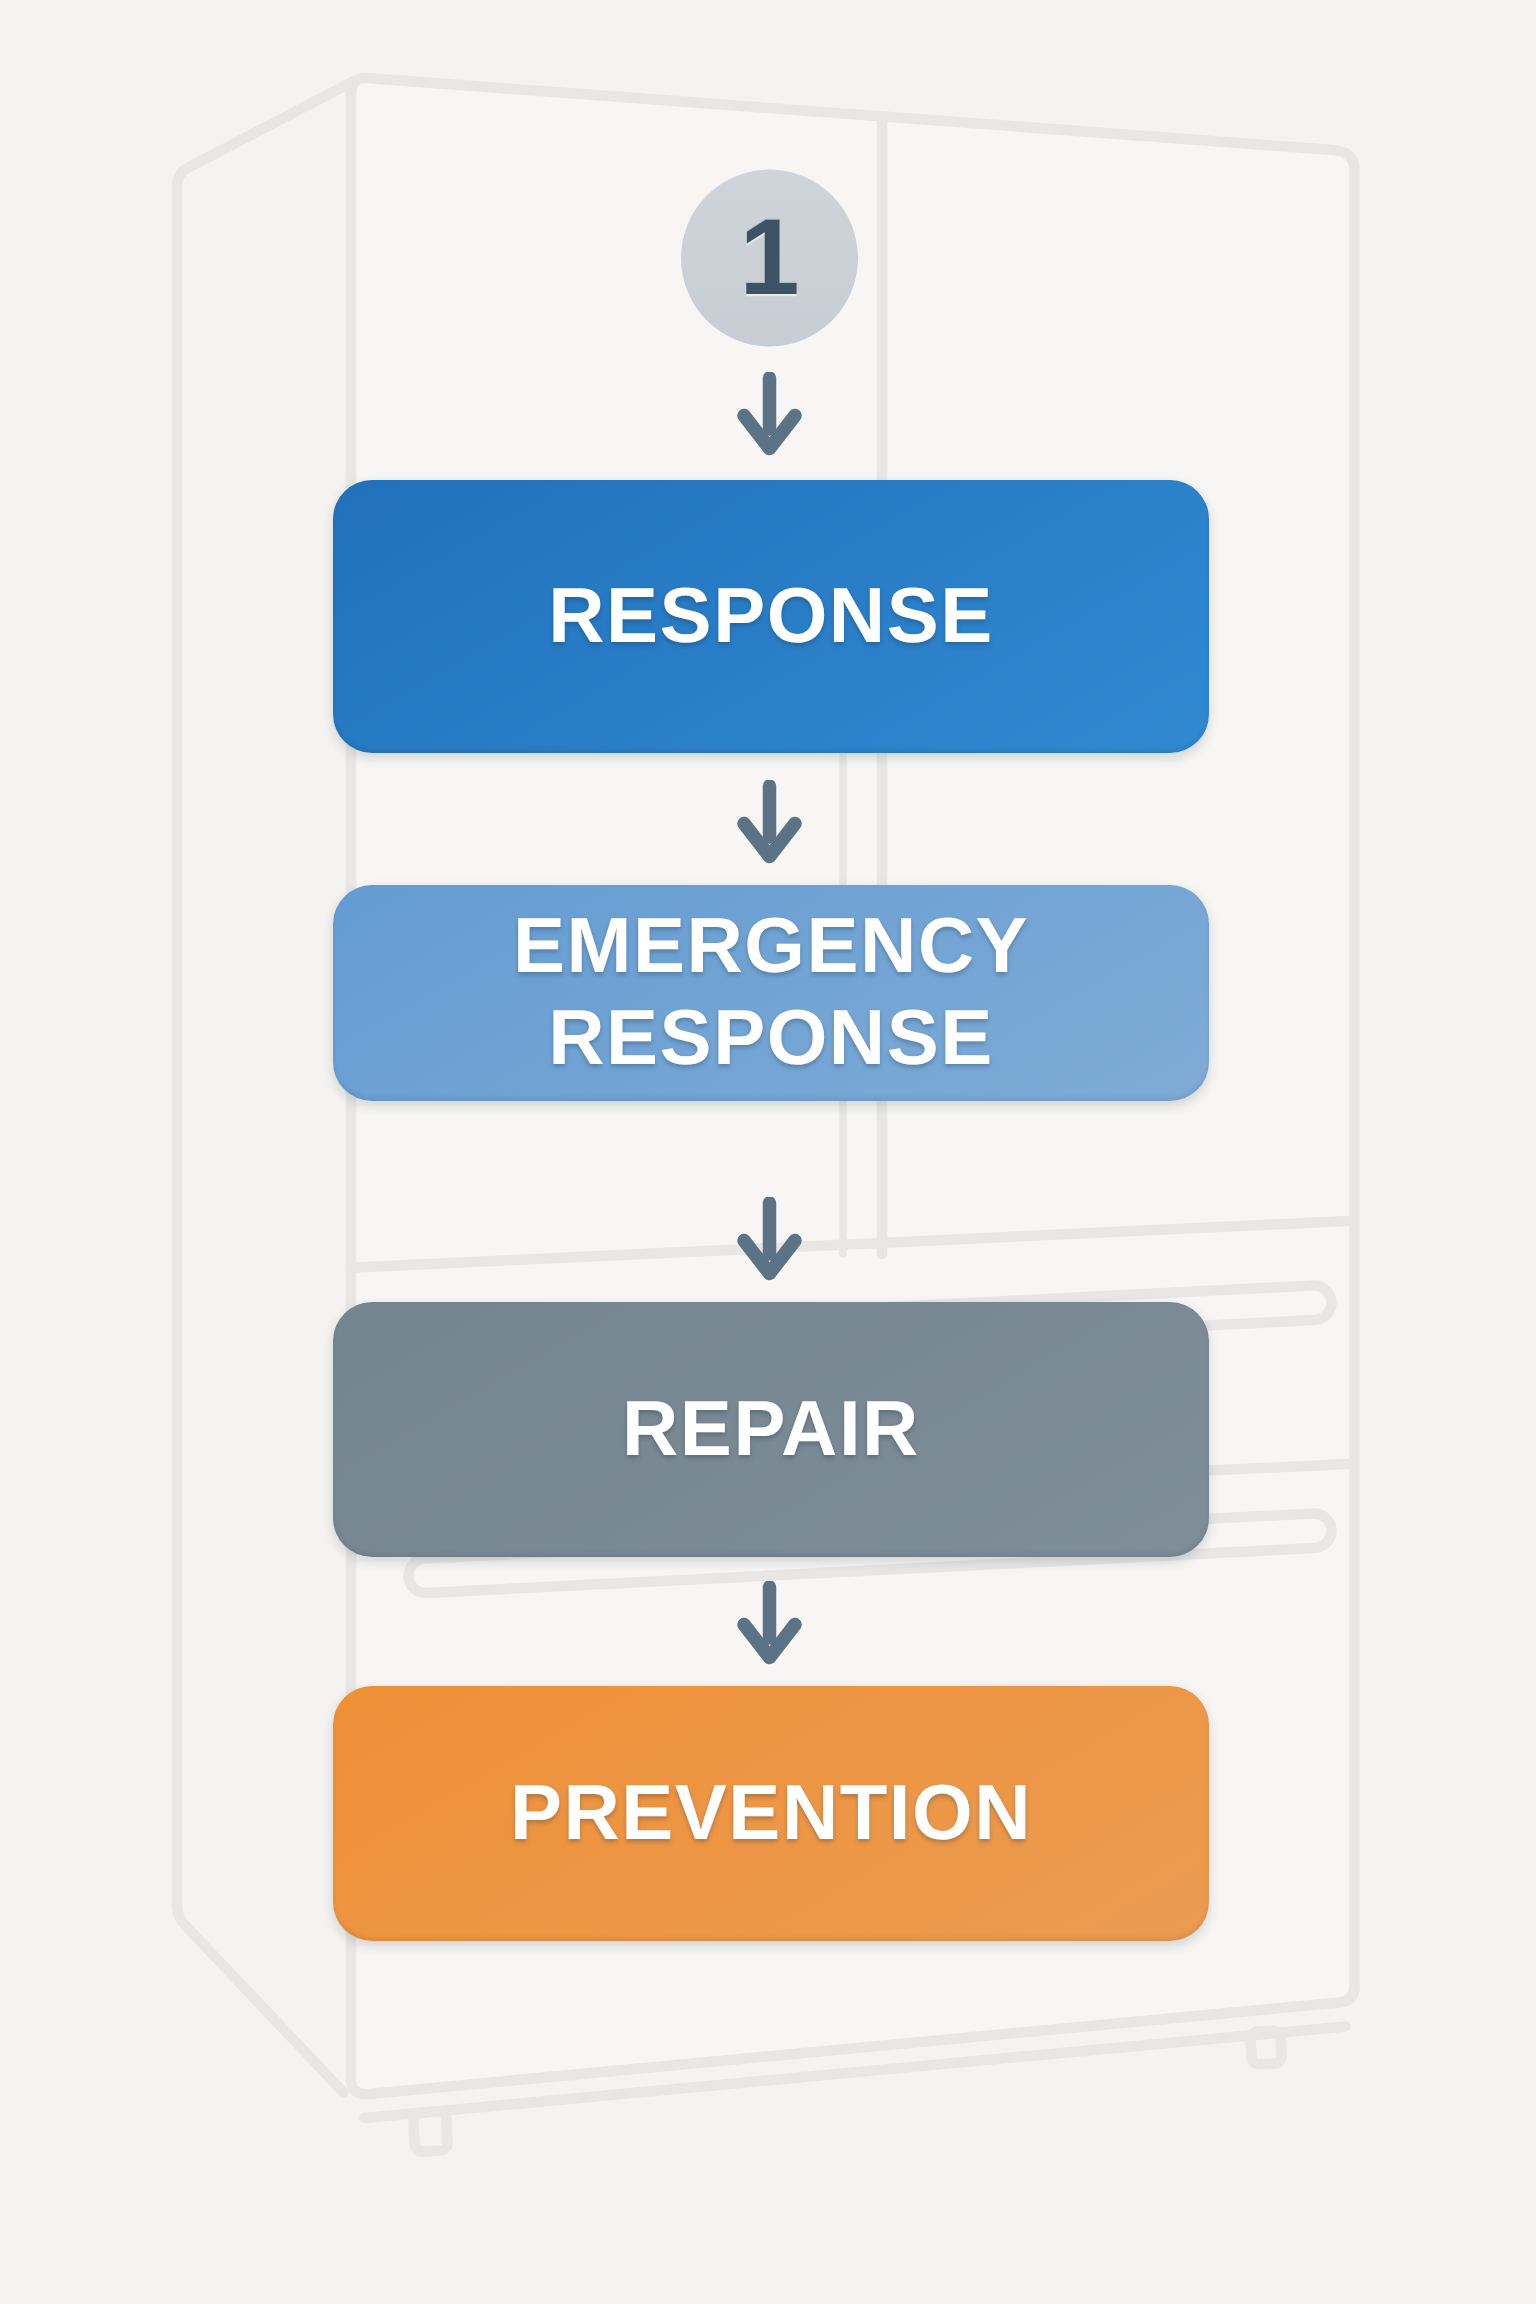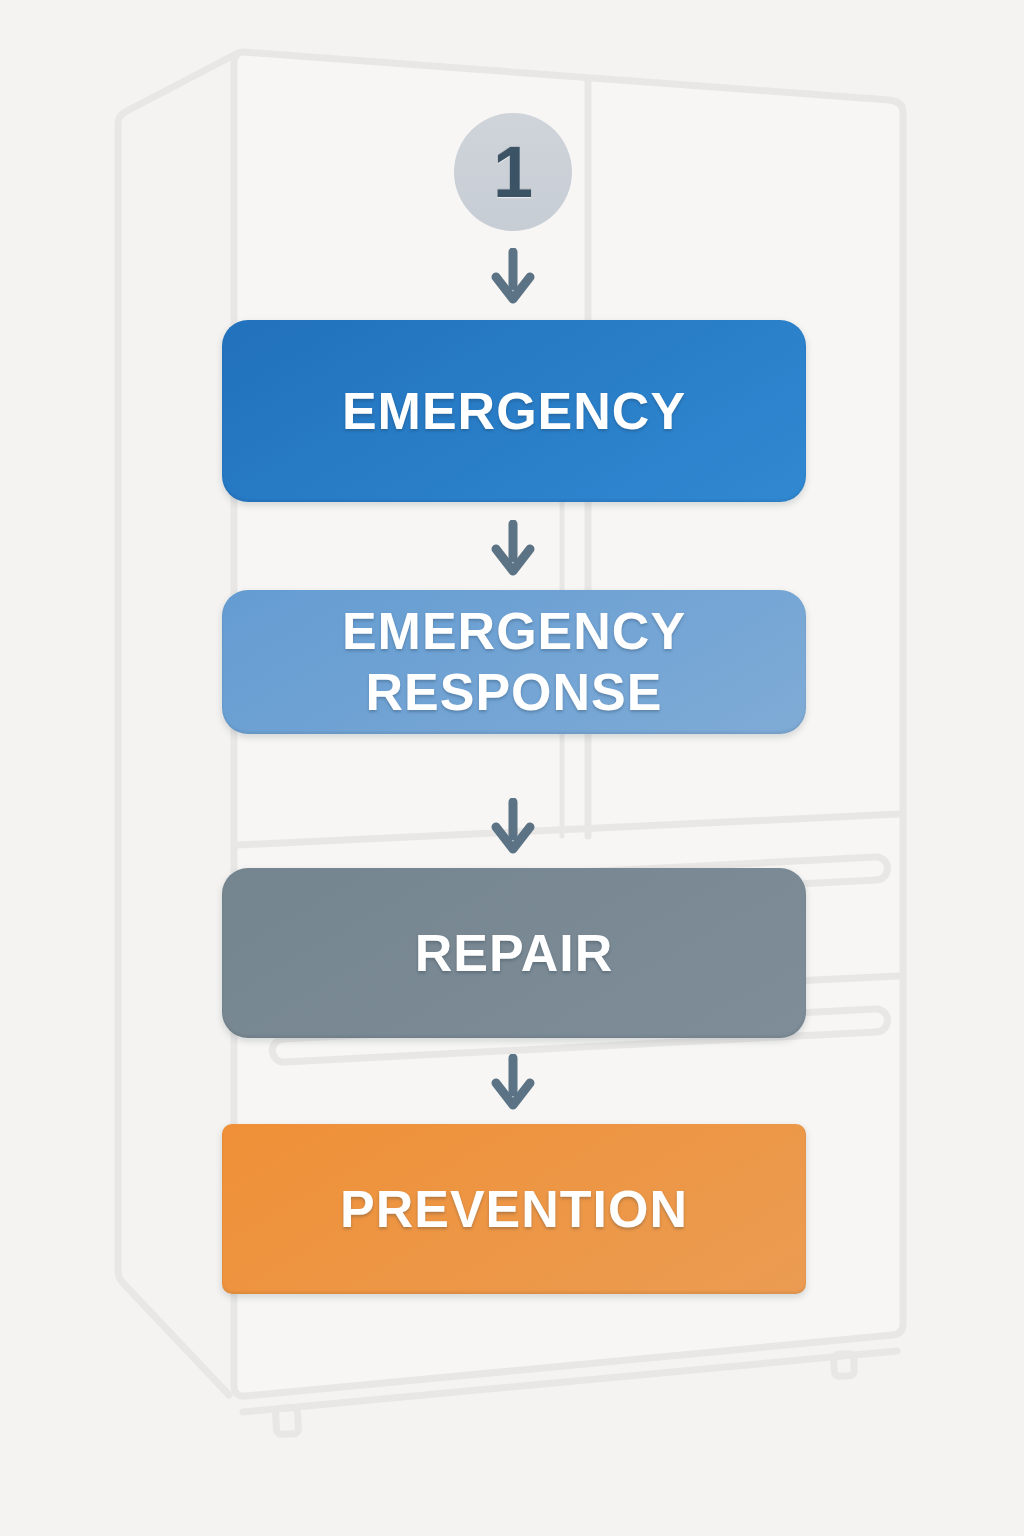--- a/index.html
+++ b/index.html
@@ -112,21 +112,21 @@
   </div>
 
   <svg class="arrow arrow-1" viewBox="0 0 48 58">
     <g stroke="#5b7384" stroke-width="9" fill="none" stroke-linecap="round" stroke-linejoin="round">
       <path d="M24 4 L24 38"></path>
         <path d="M7 29 L24 51 L41 29"></path>
     </g>
   </svg>
 
   <div class="stage-box stage-detection" style="background: linear-gradient(150deg, rgb(33, 113, 188), rgb(49, 137, 210));">
-    <span class="label">EMERGENCY</span>
+    <span class="label">RESPONSE</span>
   </div>
 
   <svg class="arrow arrow-2" viewBox="0 0 48 58">
     <g stroke="#5b7384" stroke-width="9" fill="none" stroke-linecap="round" stroke-linejoin="round">
       <path d="M24 4 L24 38"></path>
         <path d="M7 29 L24 51 L41 29"></path>
     </g>
   </svg>
 
   <div class="stage-box stage-emergency" style="background: linear-gradient(150deg, rgb(100, 156, 210), rgb(127, 171, 214));">
@@ -144,17 +144,17 @@
     <span class="label">REPAIR</span>
   </div>
 
   <svg class="arrow arrow-4" viewBox="0 0 48 58">
     <g stroke="#5b7384" stroke-width="9" fill="none" stroke-linecap="round" stroke-linejoin="round">
       <path d="M24 4 L24 38"></path>
         <path d="M7 29 L24 51 L41 29"></path>
     </g>
   </svg>
 
-  <div class="stage-box stage-prevention" style="background: linear-gradient(150deg, rgb(239, 144, 55), rgb(235, 156, 82)); border-radius: 10px;">
+  <div class="stage-box stage-prevention" style="background: linear-gradient(150deg, rgb(239, 144, 55), rgb(235, 156, 82));">
     <span class="label">PREVENTION</span>
   </div>
 
 </div>
 
 </body></html>

